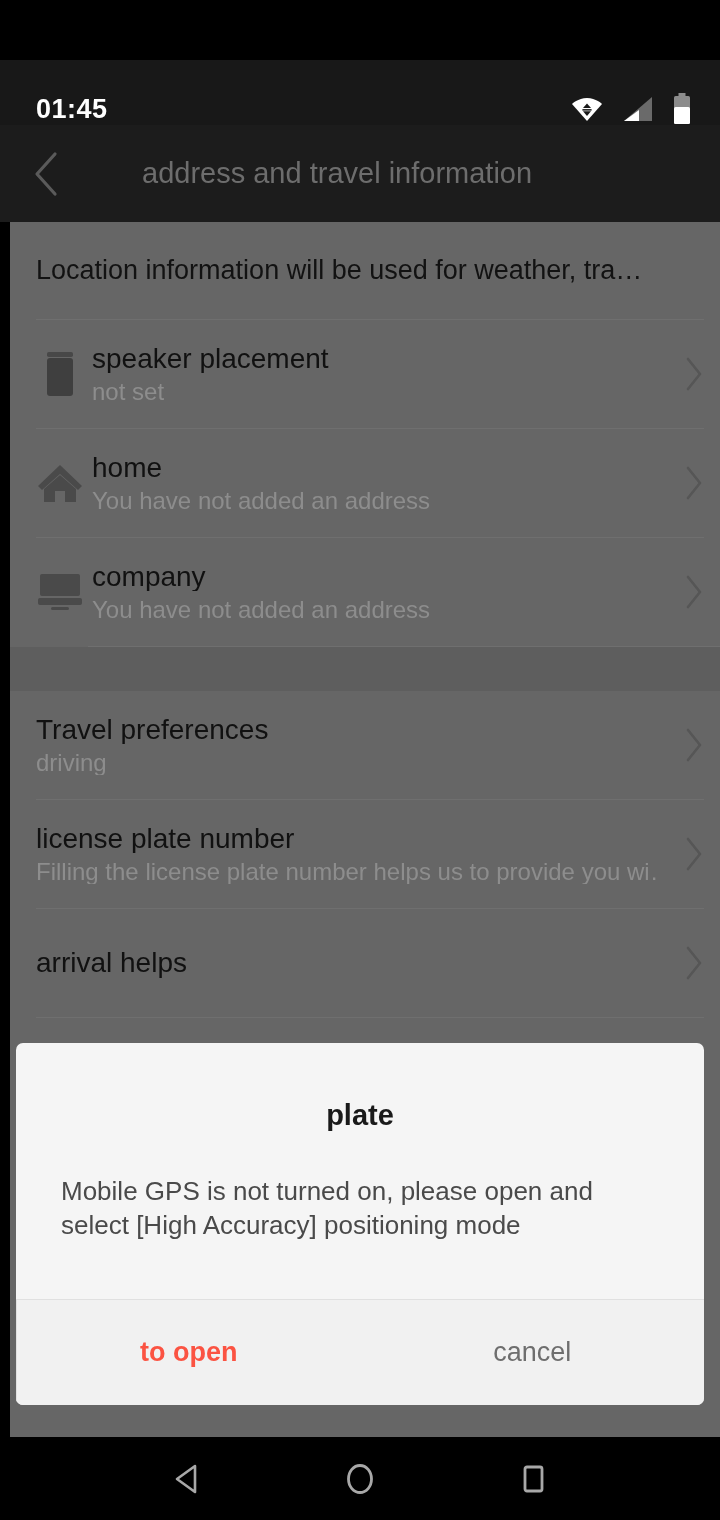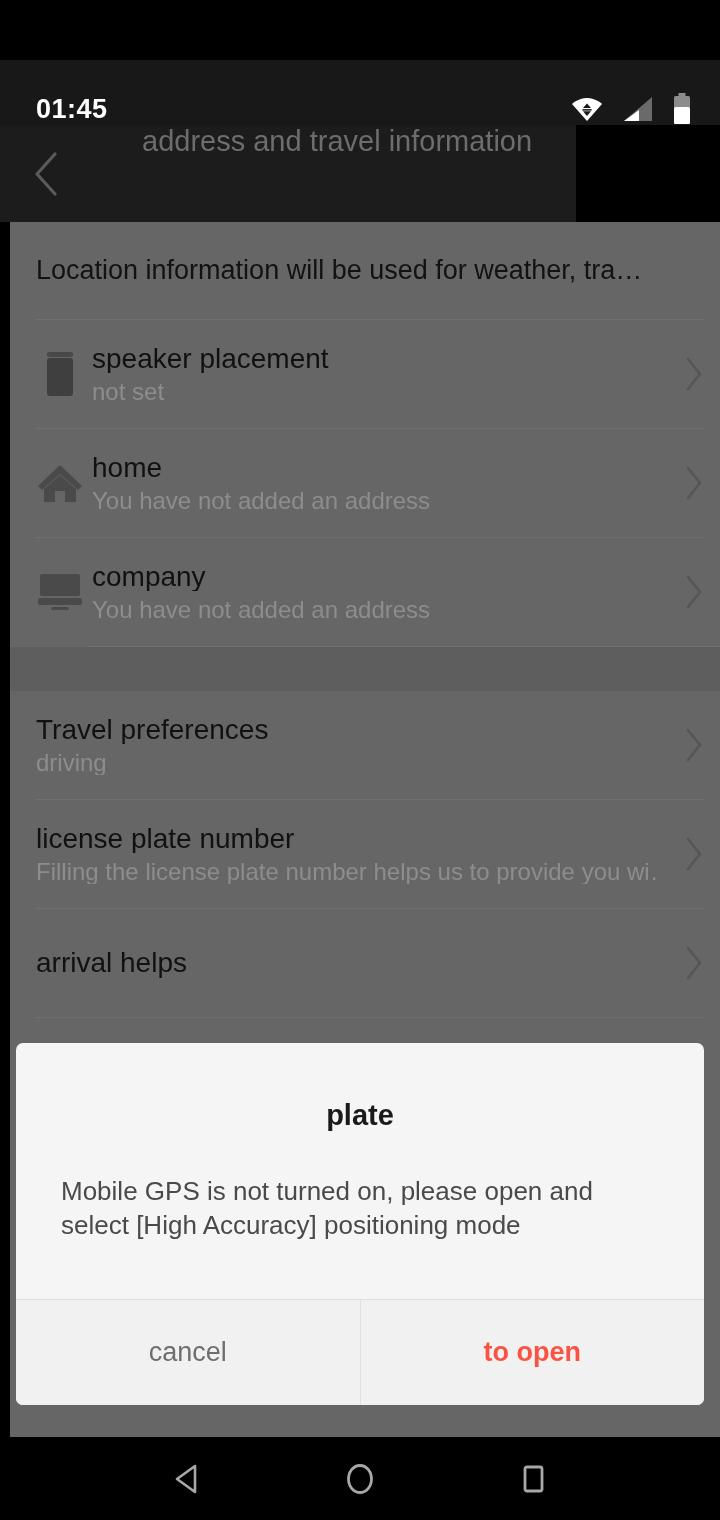--- a/index.html
+++ b/index.html
@@ -49,23 +49,24 @@
     display: flex;
     align-items: center;
     gap: 18px;
   }
   .si { display: block; }
 
   
   .app-bar {
     position: absolute;
     left: 0; top: 125px;
-    width: 576px; height: 97px;
+    width: 720px; height: 97px;
     background: #1c1c1c;
     display: flex;
+    align-items: center;
   }
   .back-btn {
     width: 92px; height: 97px;
     display: flex;
     align-items: center;
     justify-content: center;
   }
   .app-title {
     color: #6d6d6d;
     font-size: 29px;
@@ -376,22 +377,22 @@
     <div class="divider"></div>
 
   </div>
 
   <div class="dialog">
     <div class="dialog-body">
       <div class="dialog-title">plate</div>
       <div class="dialog-msg">Mobile GPS is not turned on, please open and select [High Accuracy] positioning mode</div>
     </div>
     <div class="dialog-actions">
+      <div class="dlg-btn confirm">to open</div>
       <div class="dlg-btn cancel">cancel</div>
-      <div class="dlg-btn confirm">to open</div>
     </div>
   </div>
 
   <div class="nav-bar">
     <div class="nav-btn">
       <svg width="34" height="36" viewBox="0 0 34 36">
         <path d="M25 5 L7 18 L25 31 Z" stroke="#a8a8a8" stroke-width="2.6" fill="none" stroke-linejoin="round"></path>
       </svg>
     </div>
     <div class="nav-btn">

